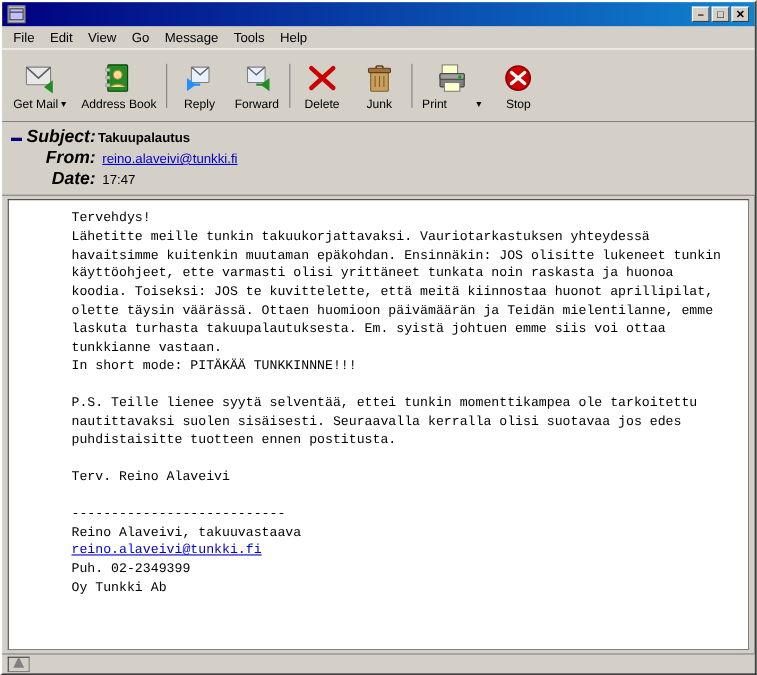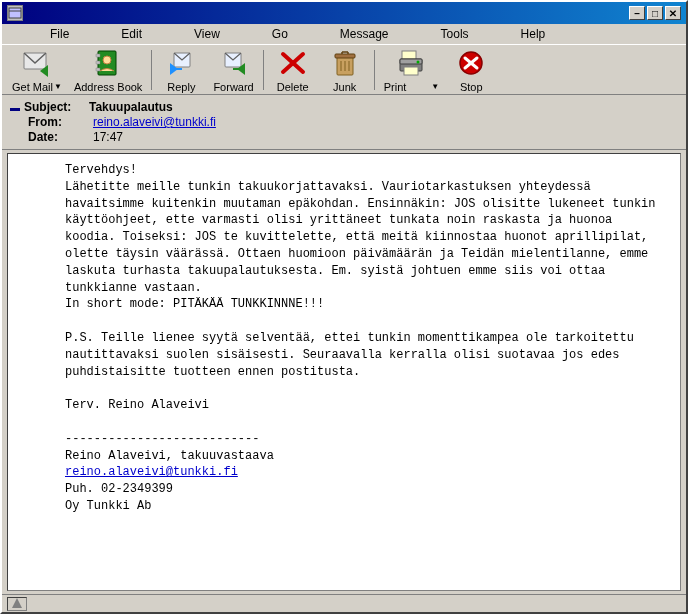--- a/index.html
+++ b/index.html
@@ -71,31 +71,30 @@
       padding: 2px 4px;
       gap: 2px;
       height: 20px;
       align-items: center;
       font-size: 12px;
     }
     .menu-item {
       padding: 1px 6px;
       cursor: pointer;
       font-size: 12px;
-      margin-left: 38px;
     }
     .toolbar {
       background: #d4d0c8;
       display: flex;
       align-items: center;
       padding: 11px 5px;
       border-top: 1px solid #ffffff;
       border-bottom: 1px solid #808080;
       gap: 2px;
-      height: 51px;
+      height: 67px;
     }
     .toolbar-btn {
       display: flex;
       flex-direction: column;
       align-items: center;
       justify-content: center;
       min-width: 50px;
       height: 54px;
       padding: 2px 4px;
       cursor: pointer;
@@ -128,23 +127,24 @@
       font-size: 12px;
     }
     .header-row {
       display: flex;
       align-items: center;
       margin: 1px 0;
     }
     .header-label {
       font-weight: bold;
       width: 65px;
-      text-align: left;
+      text-align: right;
       padding-right: 6px;
-      font-size: 12px;
+      font-size: 16px;
+      font-style: italic;
     }
     .header-value {
       font-size: 12px;
     }
     .header-to-value {
       background: #cc0000;
       color: #cc0000;
       font-size: 12px;
       padding: 0 20px;
       border-radius: 2px;

